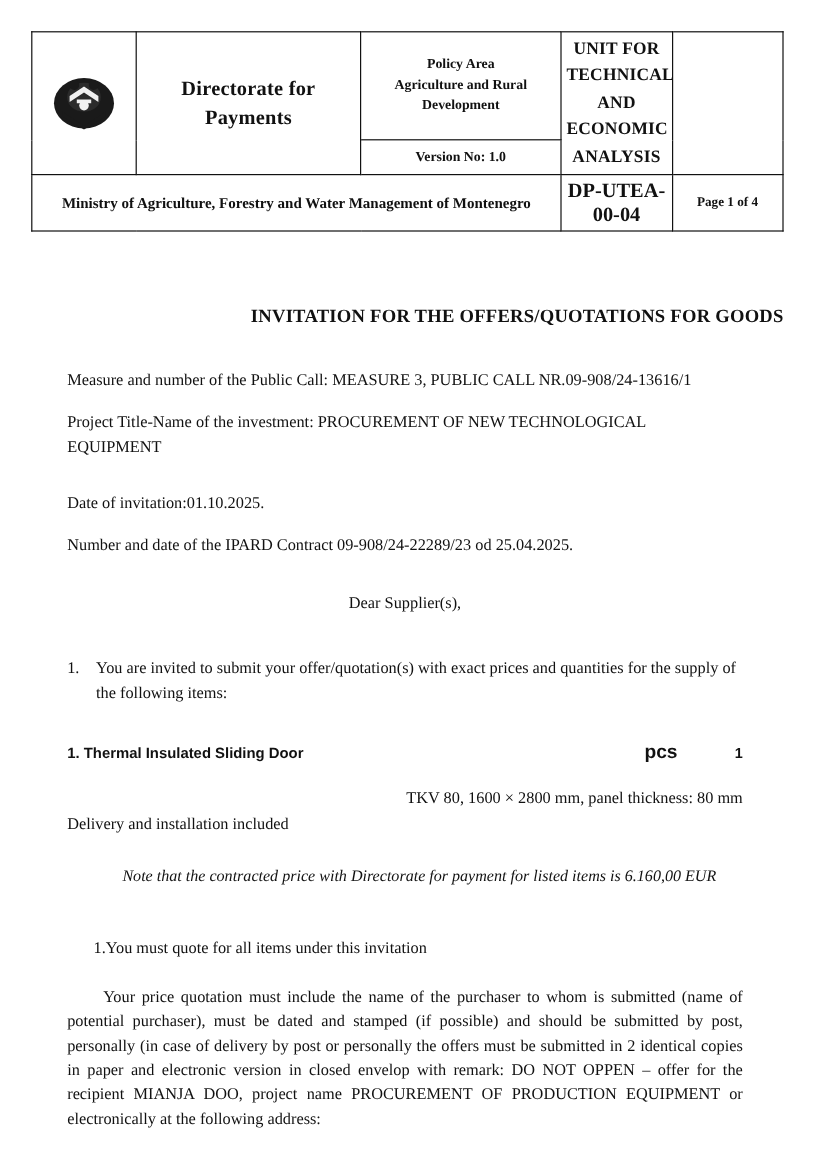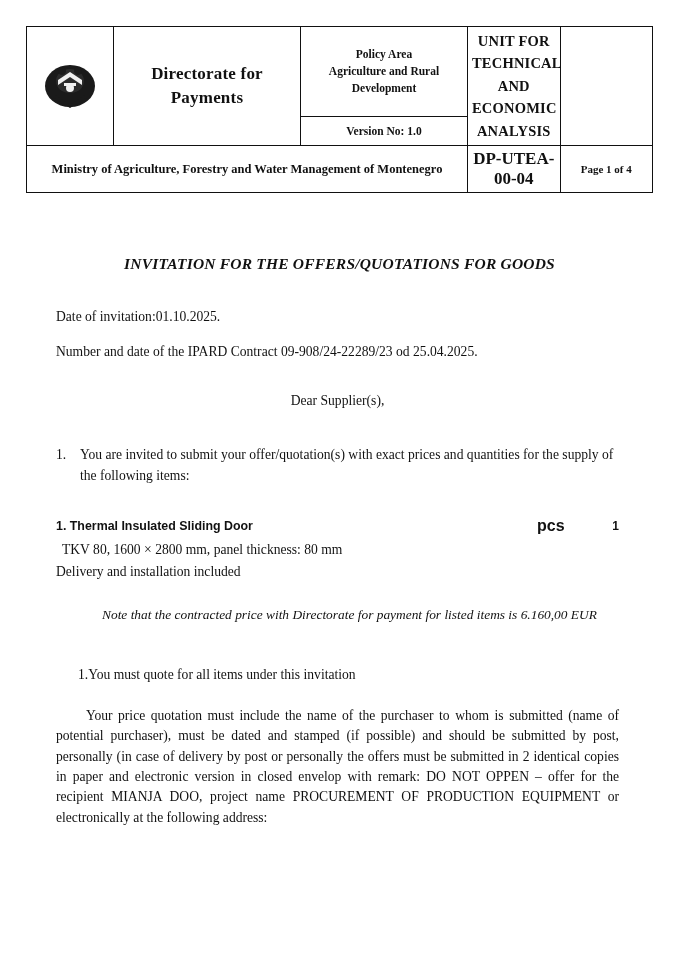--- a/index.html
+++ b/index.html
@@ -84,26 +84,25 @@
     font-size: 17px;
   }
   .page-cell {
     width: 104px;
     font-weight: bold;
     font-size: 11px;
   }
 
   
   .doc-title {
-    text-align: center;
+    text-align: right;
     font-weight: bold;
     font-size: 15.5px;
     letter-spacing: .2px;
     margin: 62px 0 0 0;
-    font-style: italic;
   }
   .body-block {
     margin-top: 34px;
     padding: 0 34px 0 30px;
     font-size: 13.6px;
     line-height: 1.52;
   }
   .p {
     margin: 0 0 14px 0;
   }
@@ -148,22 +147,23 @@
     text-align: left;
   }
   .item-qty {
     font-family: "Liberation Sans", sans-serif;
     font-weight: bold;
     font-size: 12px;
     width: 24px;
     text-align: right;
   }
   .item-spec {
-    margin: 2px 0 0 6px;
-    font-size: 13.6px;
+    margin: 15px 0 0 6px;
+    font-size: 13.6px;
+    text-align: right;
   }
   .item-delivery {
     margin: 1px 0 0 0;
     font-size: 13.6px;
   }
   .note {
     margin: 22px 0 0 46px;
     font-style: italic;
     font-size: 13.4px;
   }
@@ -219,20 +219,22 @@
       <td class="code-cell">DP-UTEA-00-04</td>
       <td class="page-cell">Page 1 of 4</td>
     </tr>
   </tbody>
     </table>
 
   <div class="doc-title">INVITATION FOR THE OFFERS/QUOTATIONS FOR GOODS</div>
 
   <div class="body-block">
 
+    <div class="p">Measure and number of the Public Call: MEASURE 3, PUBLIC CALL NR.09-908/24-13616/1</div>
+    <div class="p">Project Title-Name of the investment: PROCUREMENT OF NEW TECHNOLOGICAL EQUIPMENT</div>
 
     <div class="p gap-top">Date of invitation:01.10.2025.</div>
     <div class="p">Number and date of the IPARD Contract  09-908/24-22289/23 od 25.04.2025.</div>
 
     <div class="dear">Dear Supplier(s),</div>
 
     <div class="numbered">
       <div class="num">1.</div>
       <div class="txt">You are invited to submit your offer/quotation(s) with exact prices and quantities for the supply of the following items:</div>
     </div>

